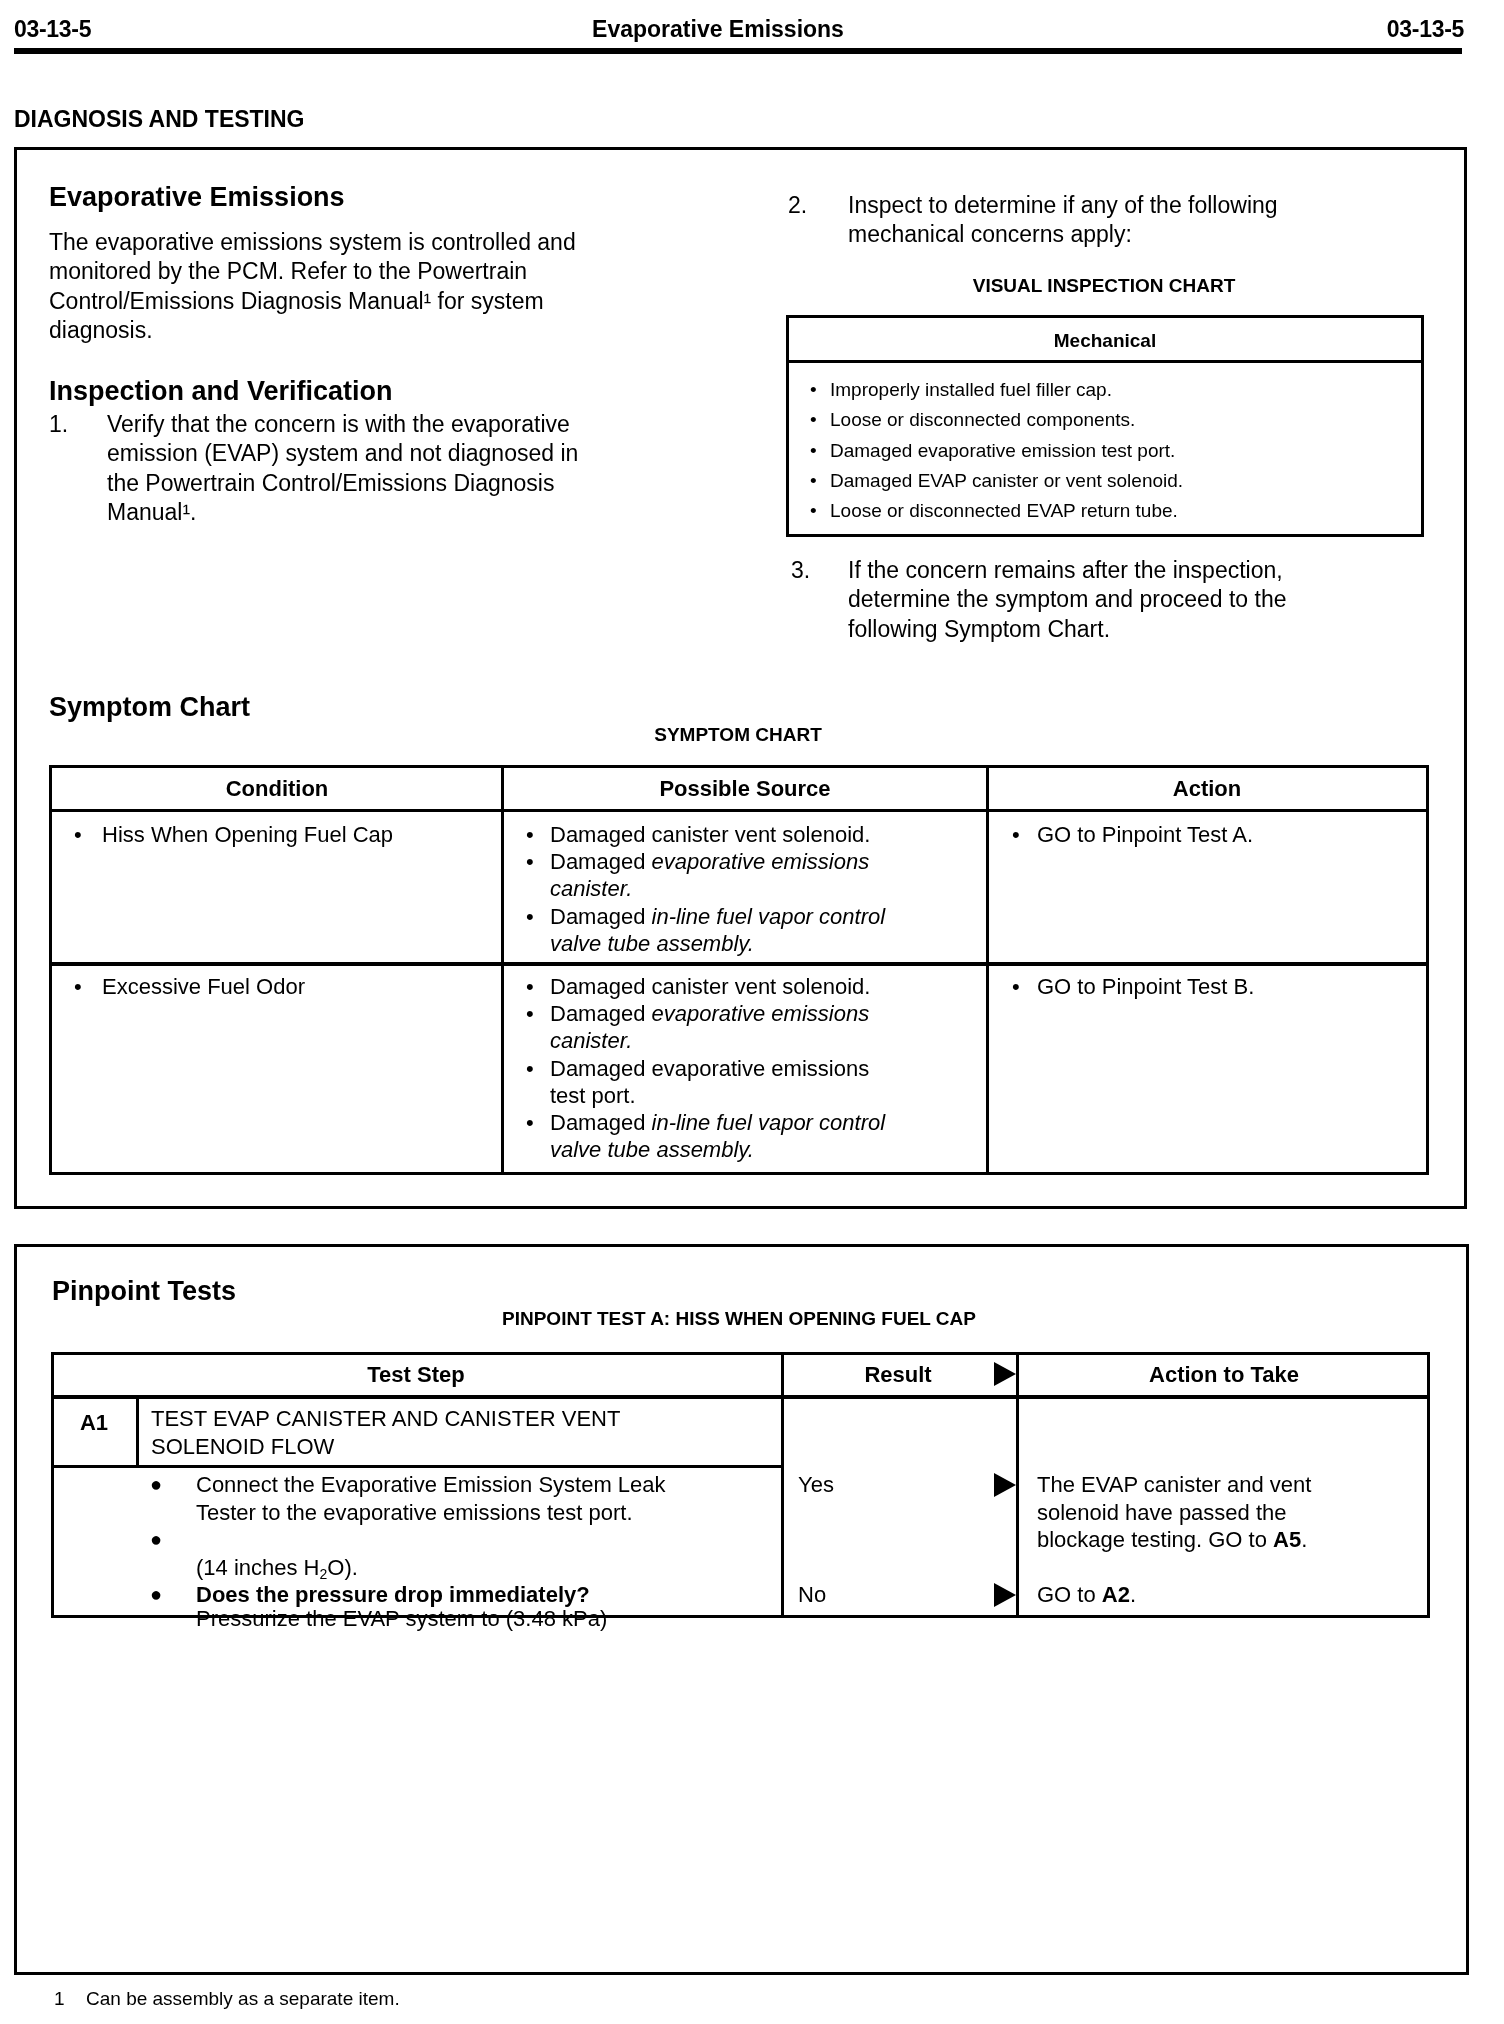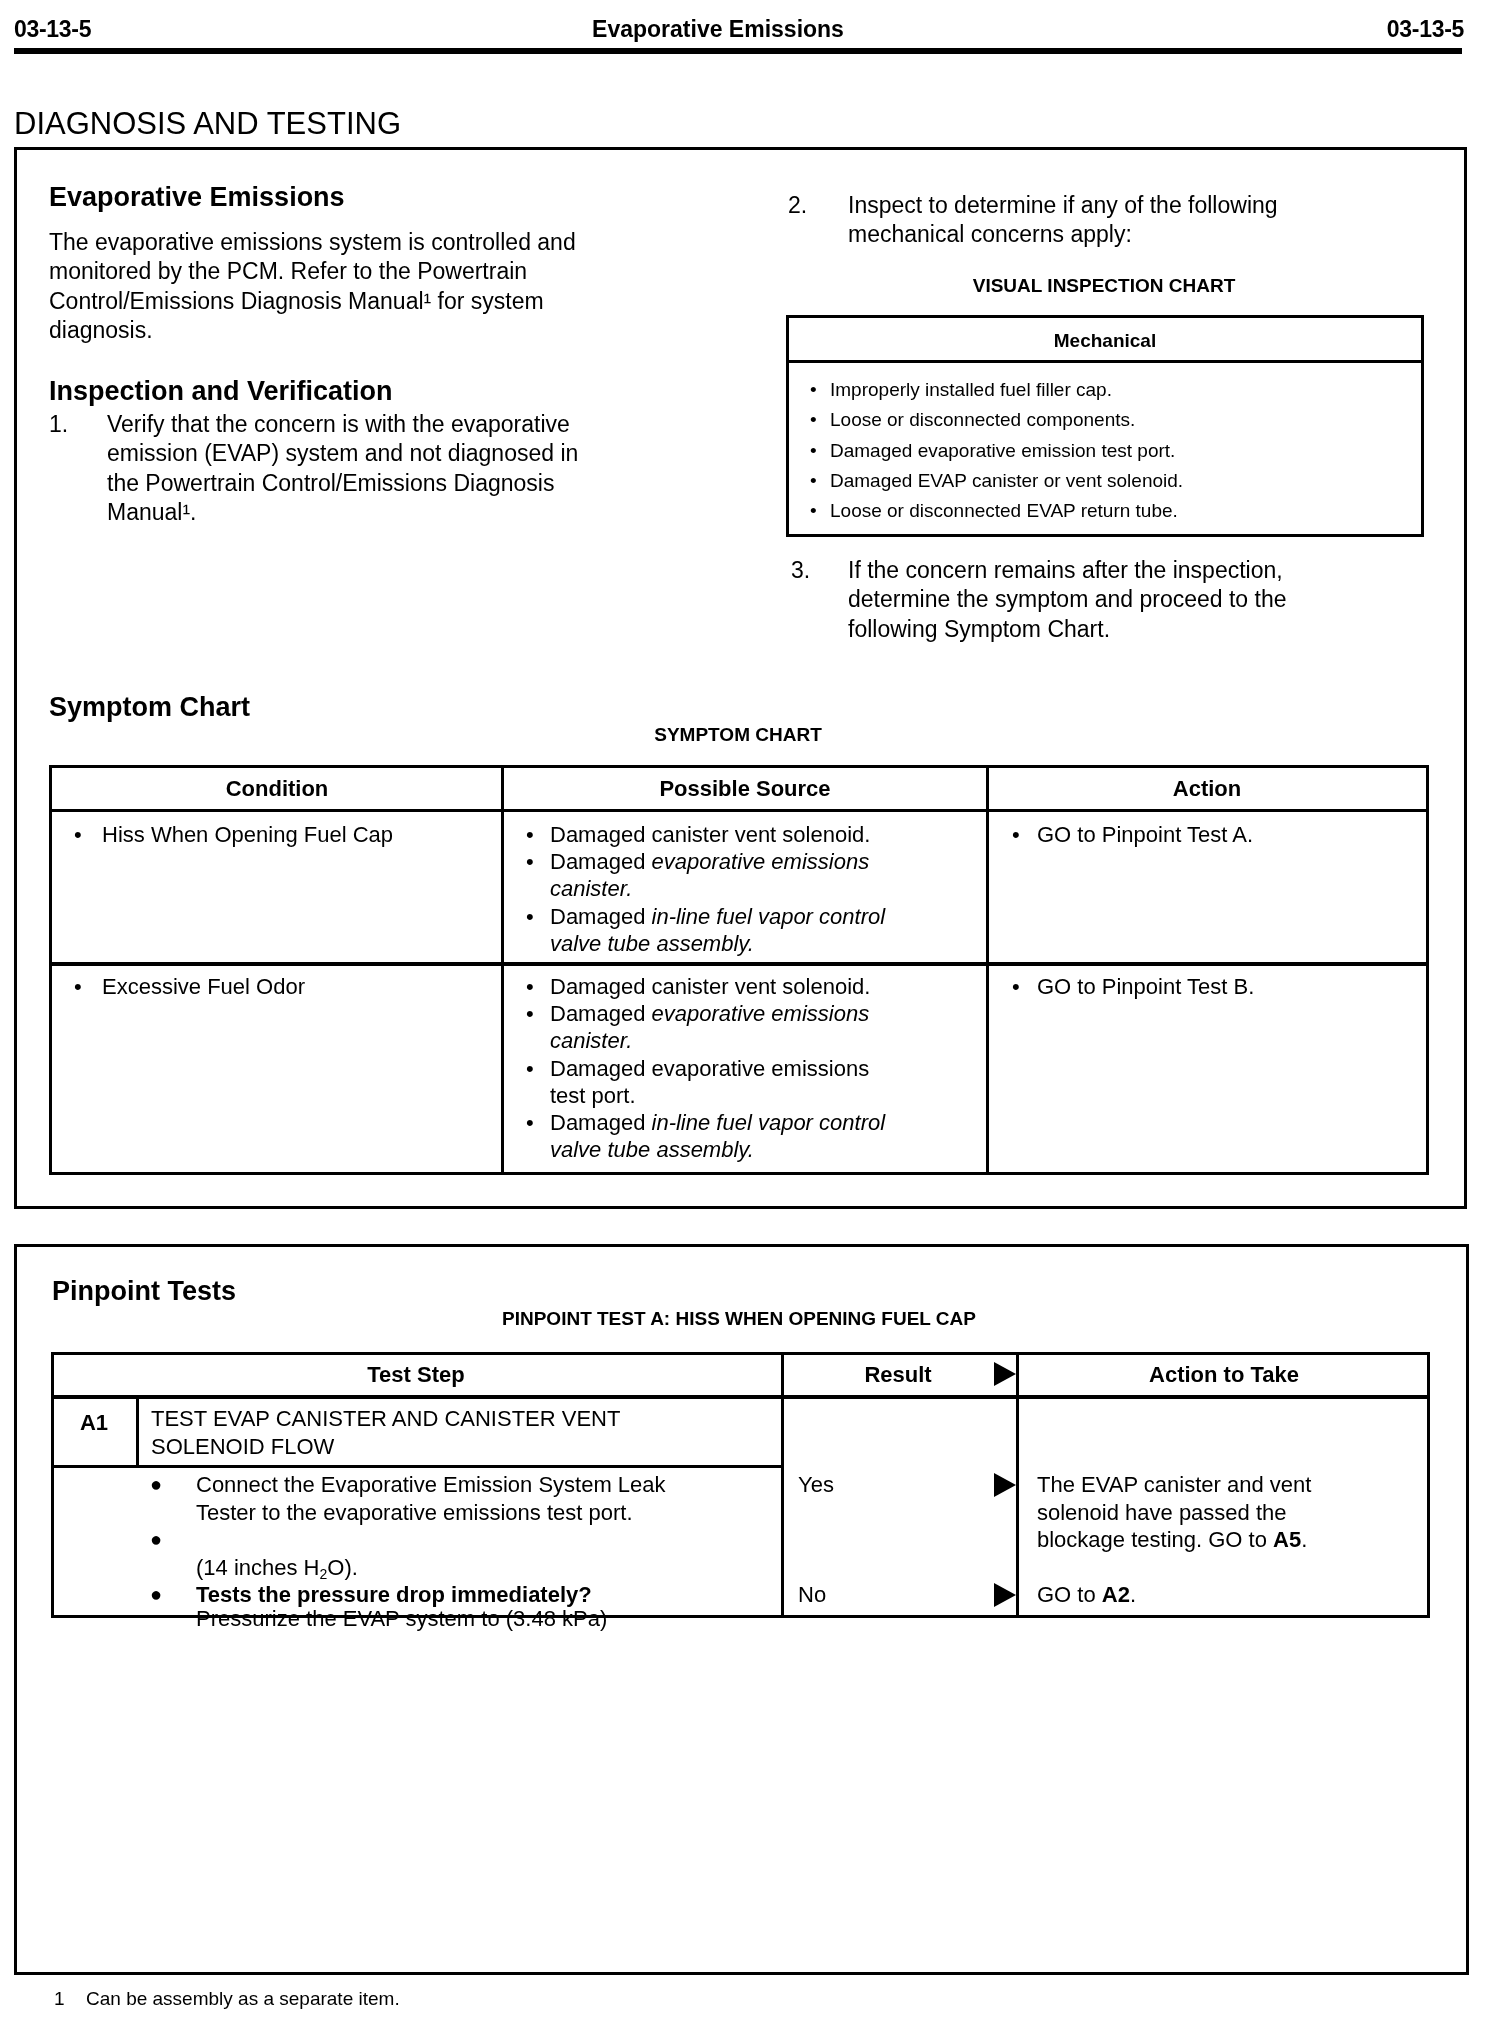--- a/index.html
+++ b/index.html
@@ -4,21 +4,21 @@
 <style>
   html, body { margin: 0; padding: 0; background: #ffffff; }
   body { width: 1504px; height: 2024px; position: relative; overflow: hidden; color: #000; font-family: "Liberation Sans", sans-serif; }
   .abs { position: absolute; }
   .line { position: absolute; white-space: nowrap; line-height: 1; }
 
   
   .pg-num { font-size: 23px; font-weight: bold; top: 16px; letter-spacing: -0.3px; }
   .pg-title { font-size: 23px; font-weight: bold; top: 16px; left: 0; width: 1436px; text-align: center; }
   .hdr-rule { left: 14px; top: 48px; width: 1448px; height: 6px; background: #000; }
-  .sec-title { left: 14px; top: 106px; font-size: 31px; font-weight: normal; }
+  .sec-title { left: 14px; top: 106px; font-size: 23px; font-weight: bold; }
 
   .box { border: 3px solid #000; box-sizing: border-box; }
   .h2 { font-size: 27px; font-weight: bold; white-space: nowrap; }
   .body { font-size: 23px; }
   .chart-title { font-size: 19px; font-weight: bold; white-space: nowrap; transform: translateX(-50%); }
   .tbl { position: absolute; border: 3px solid #000; box-sizing: border-box; }
   .vline { position: absolute; width: 3px; background: #000; }
   .hline { position: absolute; height: 3px; background: #000; }
   .th { font-size: 22px; font-weight: bold; white-space: nowrap; transform: translateX(-50%); }
   .td { font-size: 22px; white-space: nowrap; }
@@ -146,21 +146,21 @@
 <div id="pp-body">
     <div class="line td" style="left: 151px; top: 1408px;">TEST EVAP CANISTER AND CANISTER VENT</div>
     <div class="line td" style="left: 151px; top: 1435.5px;">SOLENOID FLOW</div>
     <div class="line td" style="left: 150px; top: 1474px; font-size: 20px;">●</div>
     <div class="line td" style="left: 196px; top: 1474px;"><span>Connect the Evaporative Emission System Leak</span></div>
     <div class="line td" style="left: 196px; top: 1501.5px;"><span>Tester to the evaporative emissions test port.</span></div>
     <div class="line td" style="left: 150px; top: 1529px; font-size: 20px;">●</div>
     <div class="line td" style="left: 196px; top: 1608px;"><span>Pressurize the EVAP system to (3.48 kPa)</span></div>
     <div class="line td" style="left: 196px; top: 1556.5px;"><span>(14 inches H</span><sub style="font-size: 14px; vertical-align: -4px; line-height: 0;">2</sub><span>O).</span></div>
     <div class="line td" style="left: 150px; top: 1584px; font-size: 20px;">●</div>
-    <div class="line td" style="left: 196px; top: 1584px;"><span style="font-weight: bold;">Tests the pressure drop immediately?</span></div>
+    <div class="line td" style="left: 196px; top: 1584px;"><span style="font-weight: bold;">Does the pressure drop immediately?</span></div>
     <div class="line td" style="left: 798px; top: 1474px;">Yes</div>
     <div class="abs tri" style="left: 994px; top: 1473px;"></div>
     <div class="line td" style="left: 1037px; top: 1474px;"><span>The EVAP canister and vent</span></div>
     <div class="line td" style="left: 1037px; top: 1501.5px;"><span>solenoid have passed the</span></div>
     <div class="line td" style="left: 1037px; top: 1529px;"><span>blockage testing. GO to </span><span style="font-weight: bold;">A5</span><span>.</span></div>
     <div class="line td" style="left: 798px; top: 1584px;">No</div>
     <div class="abs tri" style="left: 994px; top: 1583px;"></div>
     <div class="line td" style="left: 1037px; top: 1584px;"><span>GO to </span><span style="font-weight: bold;">A2</span><span>.</span></div>
   </div>
 

